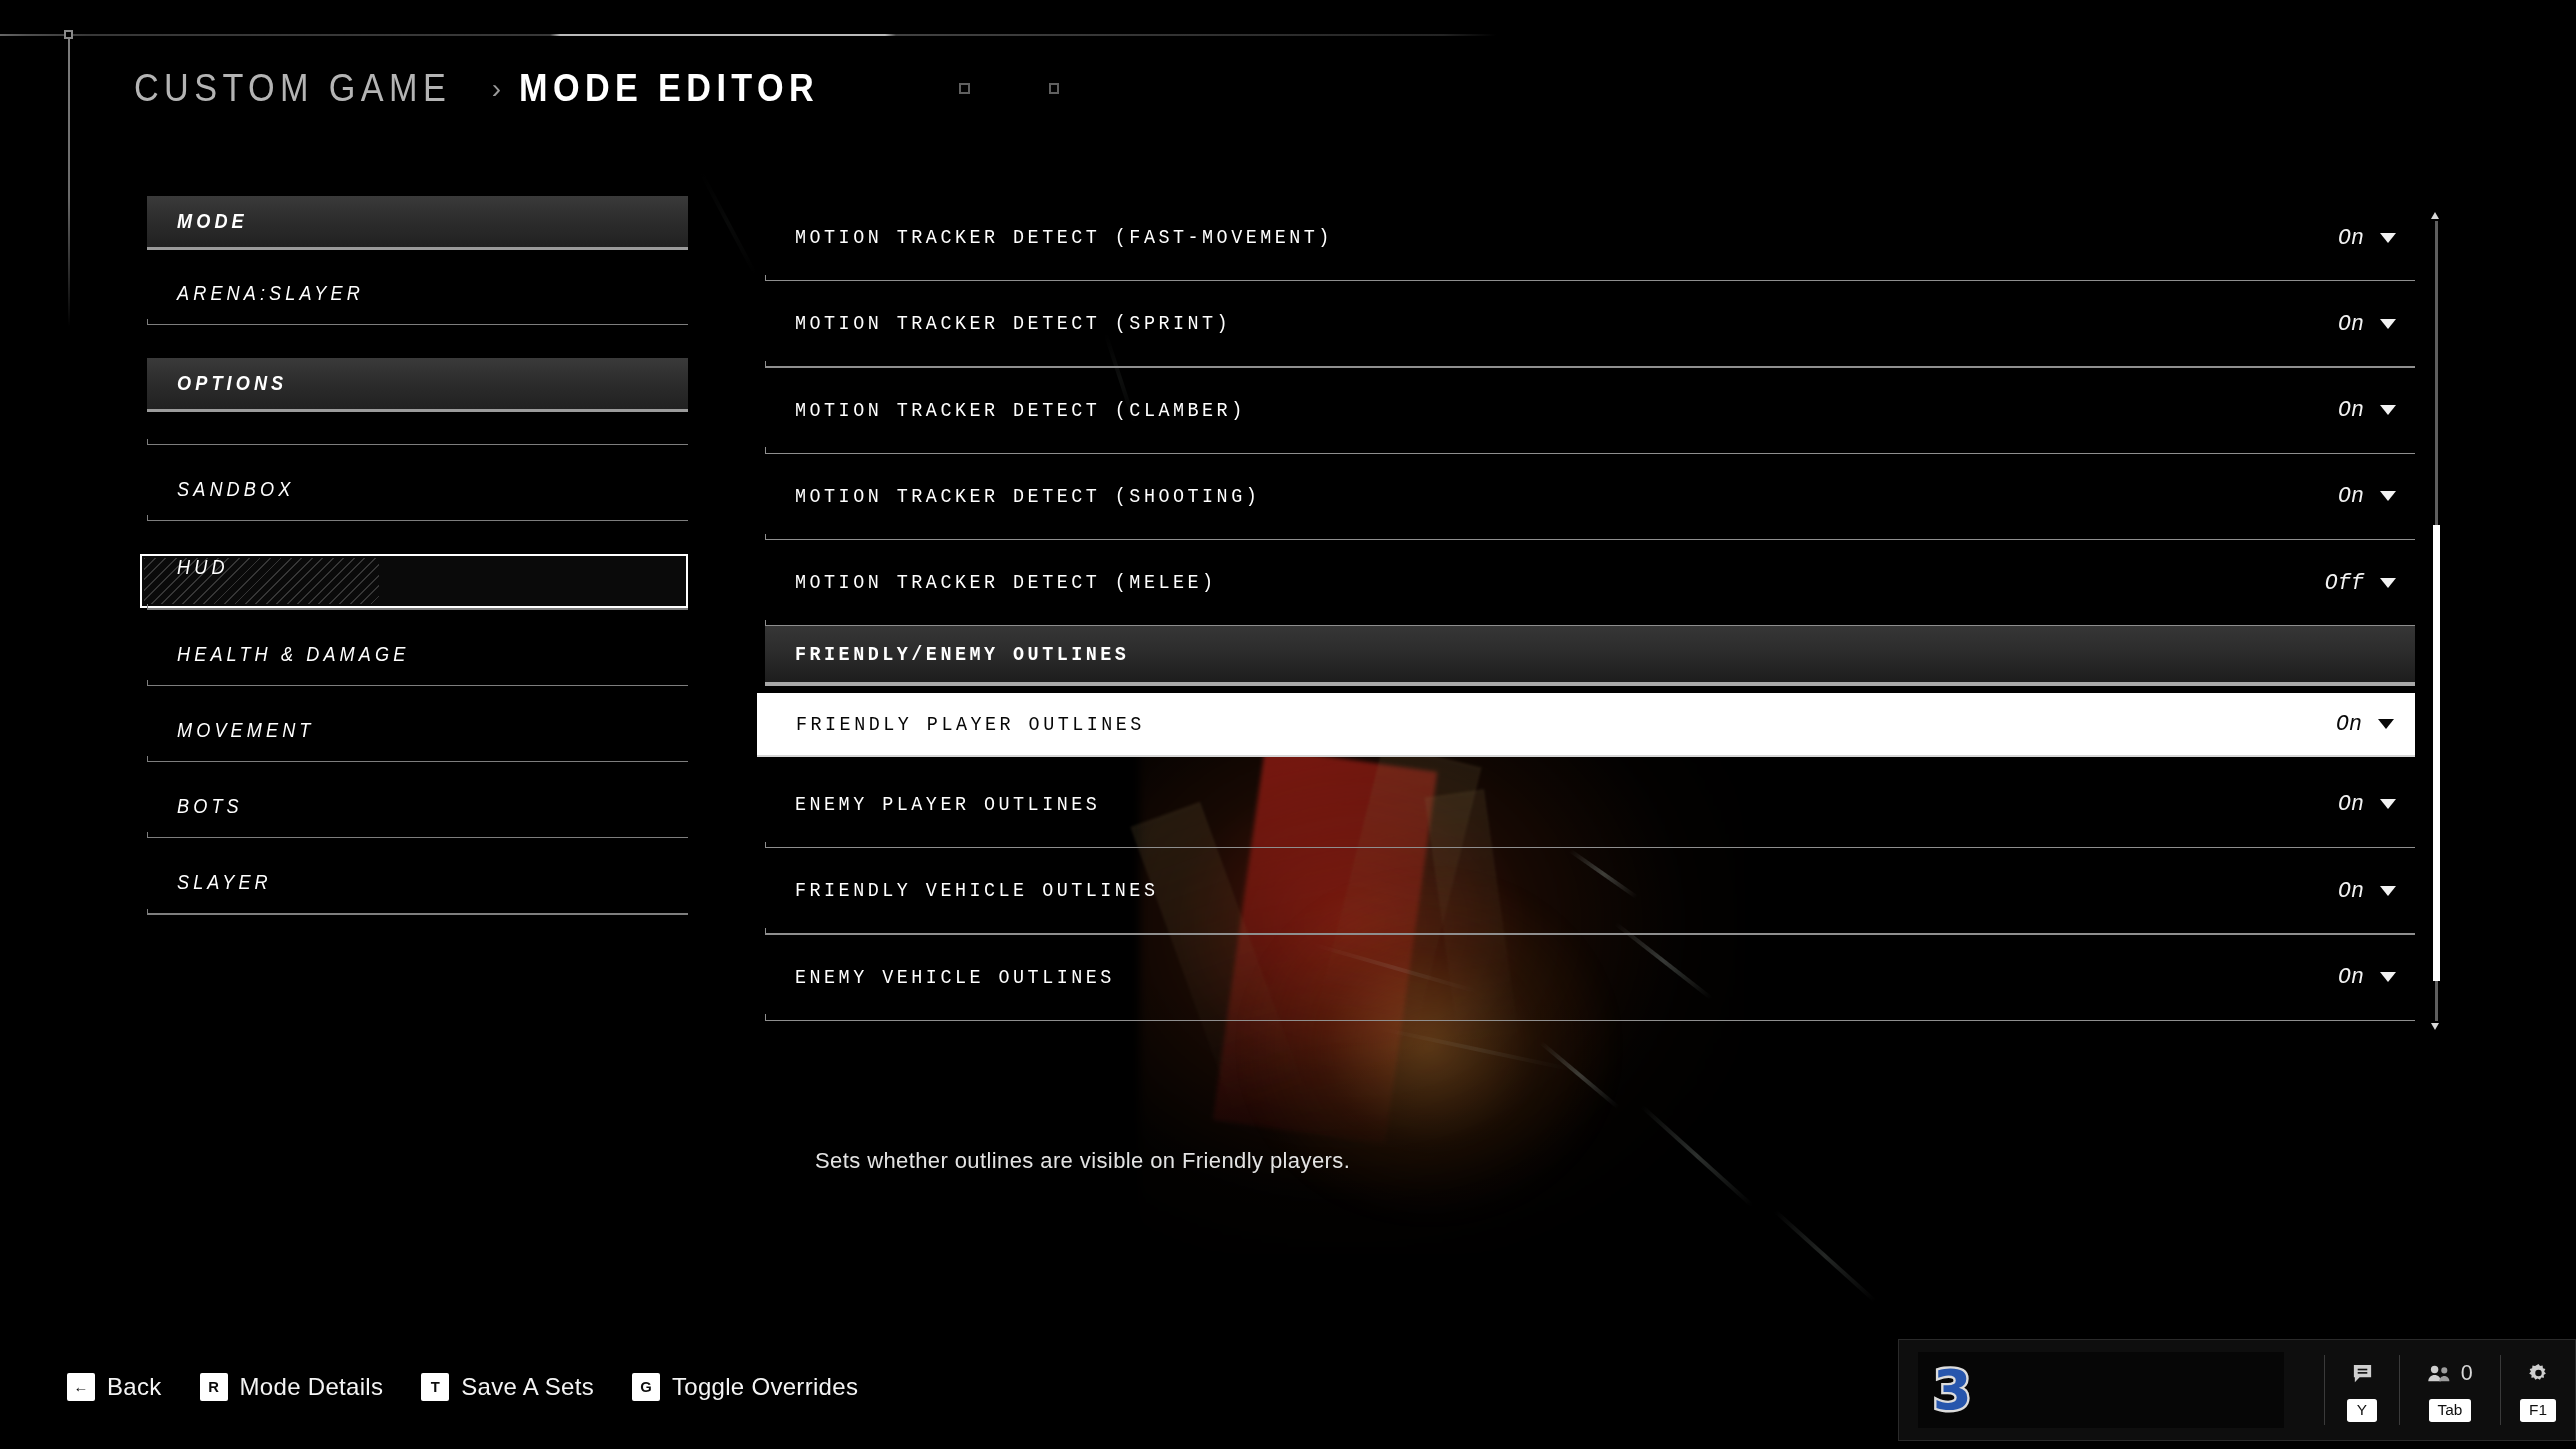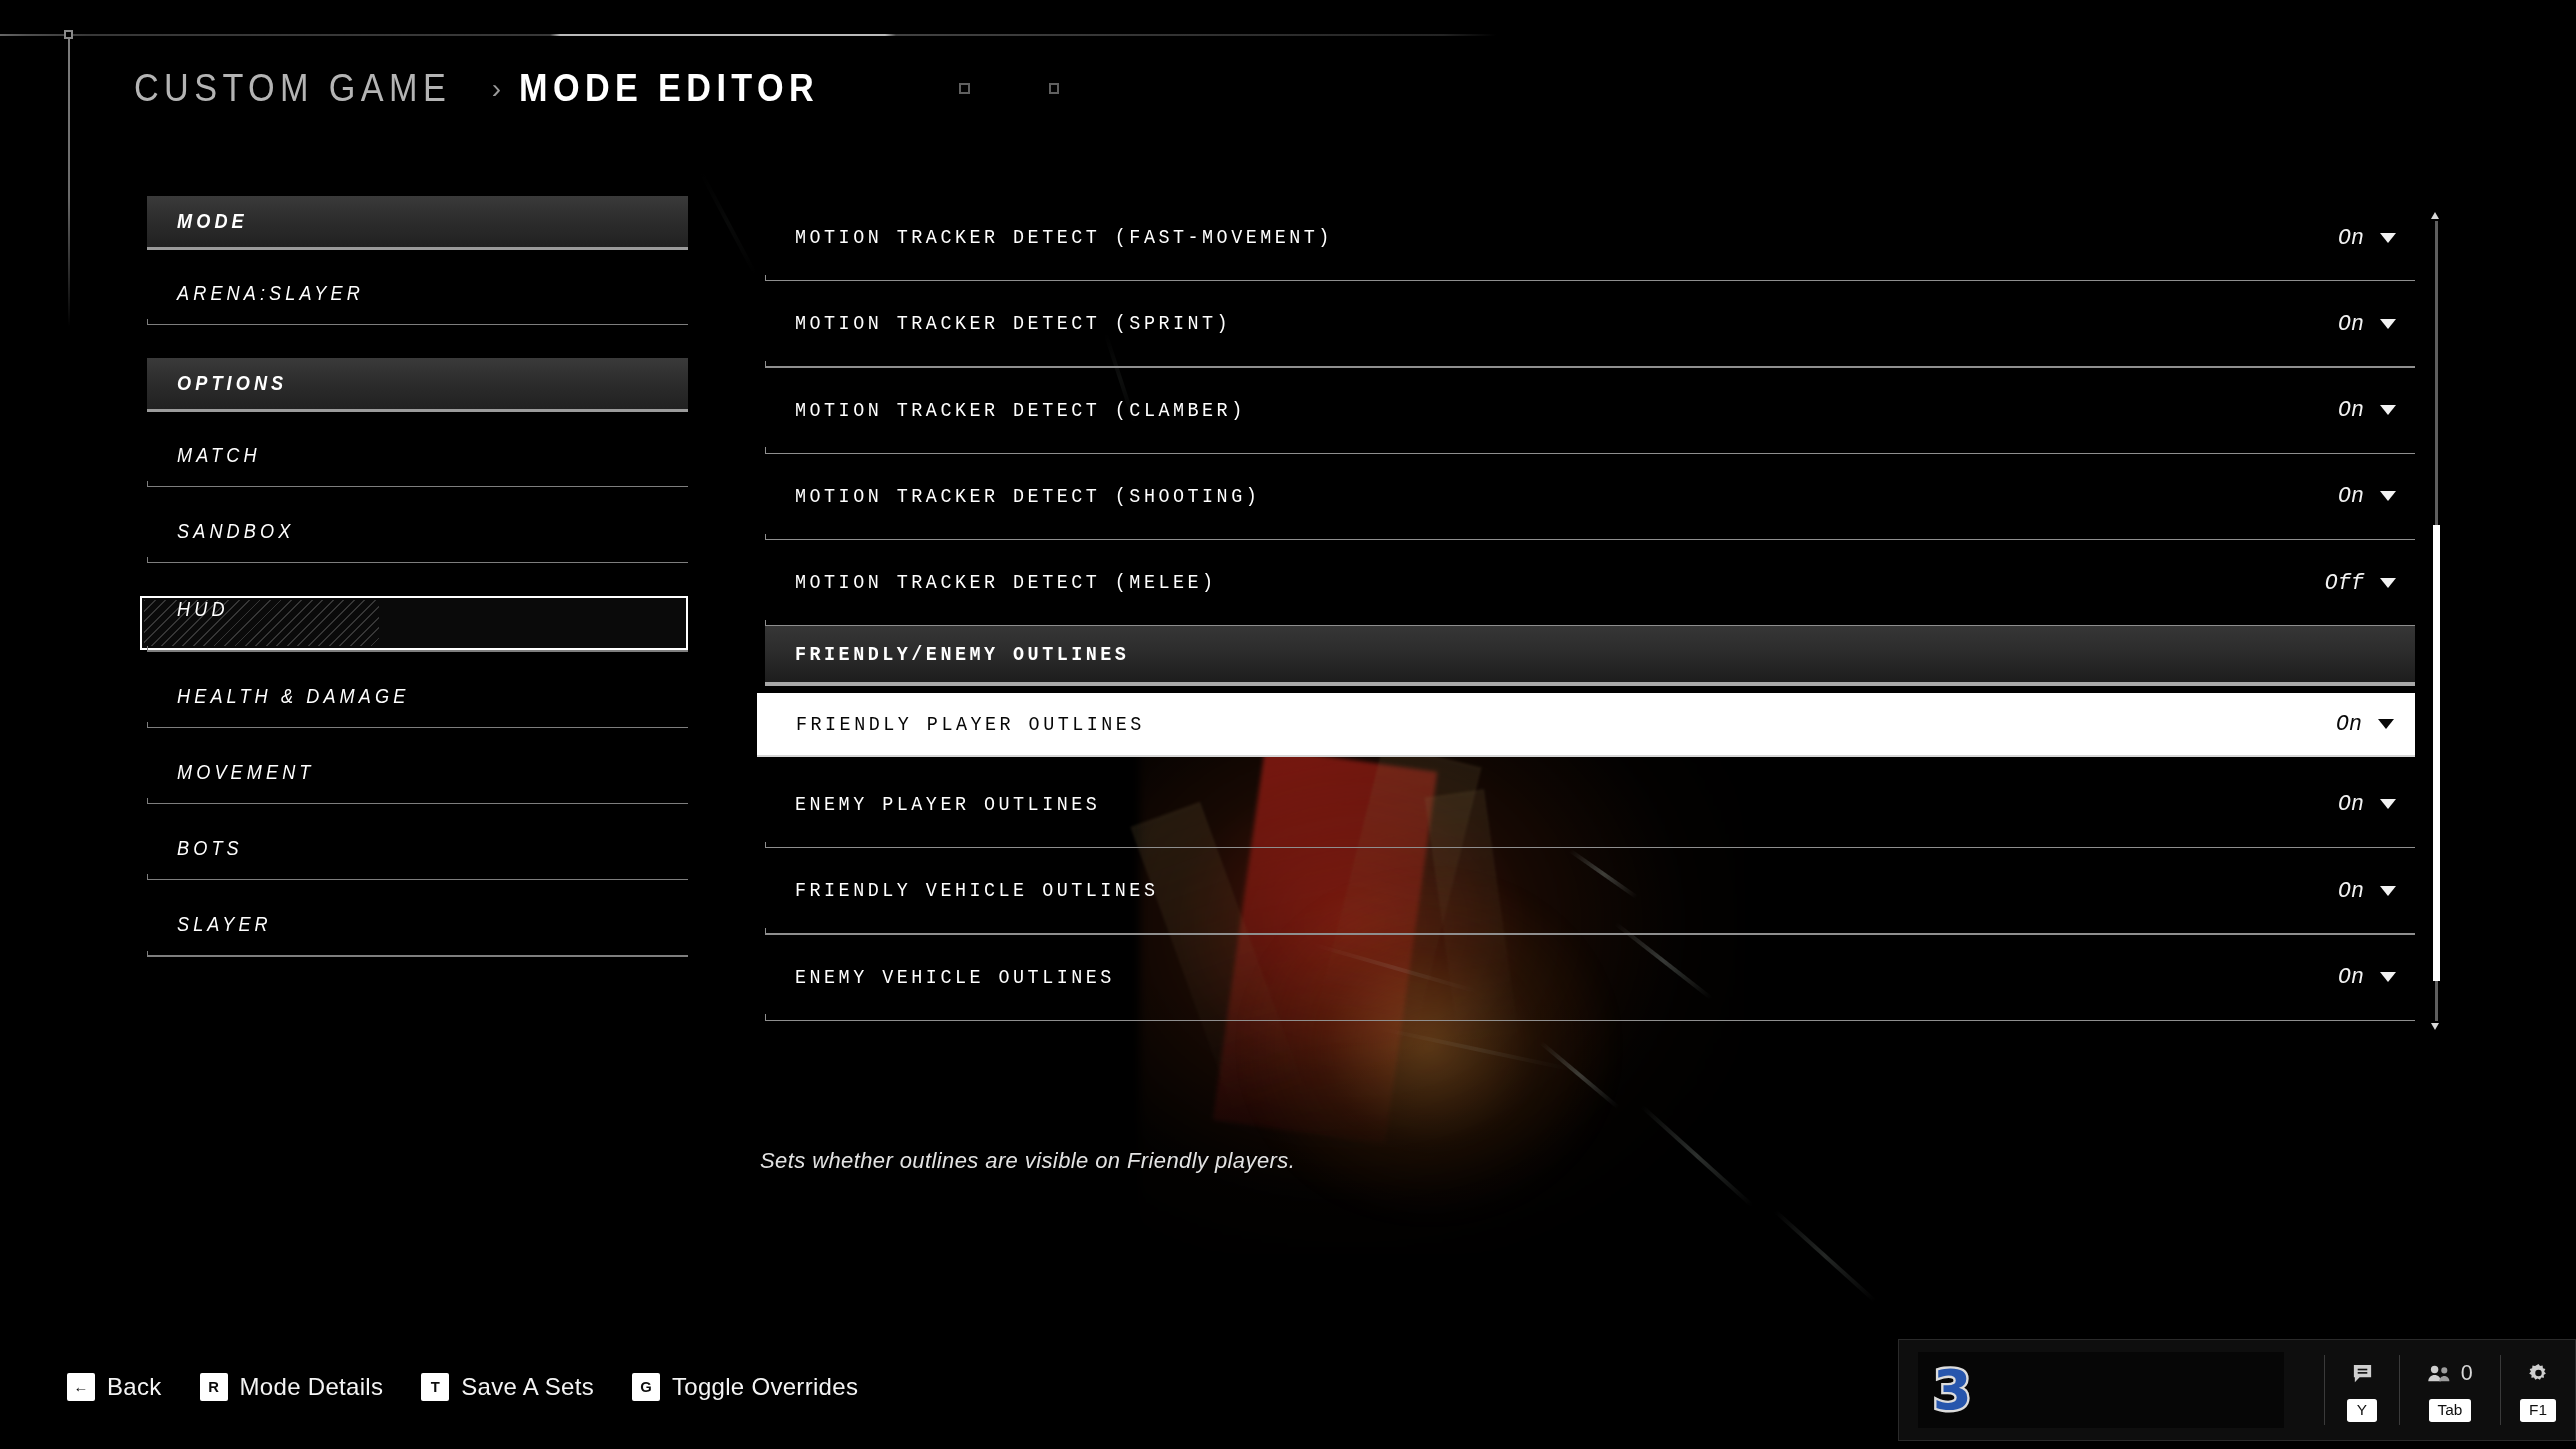--- a/index.html
+++ b/index.html
@@ -147,22 +147,22 @@
   #scrollbar{ position:absolute; left:2430px; top:212px; width:12px; height:818px; z-index:6; }
   #scrollbar .track{ position:absolute; left:4.7px; top:9.4px; width:3.4px; bottom:9.4px; background:#5e5e5e; }
   #scrollbar .thumb{ position:absolute; left:2.7px; top:309px; width:7.4px; height:470px; background:#ffffff; }
   #scrollbar .arr-up{ position:absolute; left:1.3px; top:0; width:0;height:0;
     border-left:4.7px solid transparent;border-right:4.7px solid transparent;border-bottom:7.4px solid #d9d9d9; }
   #scrollbar .arr-dn{ position:absolute; left:1.3px; bottom:0; width:0;height:0;
     border-left:4.7px solid transparent;border-right:4.7px solid transparent;border-top:7.4px solid #d9d9d9; }
 
   
   #description{
-    position:absolute; left:760px; top:1148px; z-index:5;
-    font-size:22px; font-style:italic; color:#e3e3e3; letter-spacing:0.4px;
+    position:absolute; left:815px; top:1148px; z-index:5;
+    font-size:22px; color:#e3e3e3; letter-spacing:0.4px;
   }
 
   
   #bottombar{ position:absolute; left:67px; bottom:48px; z-index:6; display:flex; align-items:center; gap:38px; }
   .hint{ display:flex; align-items:center; gap:12px; }
   .keycap{
     min-width:28px; height:28px; background:#ffffff; color:#0b0b0b;
     display:flex; align-items:center; justify-content:center;
     font-size:14.8px; font-weight:700; border-radius:2px; padding:0 4.7px;
   }
@@ -240,23 +240,20 @@
     </div>
     <div class="nav-header-rule"></div>
     <div class="nav-item">
       <span class="lbl">ARENA:SLAYER</span>
     </div>
     <div class="nav-rule"></div>
     <div class="nav-header">
       <span class="lbl">OPTIONS</span>
     </div>
     <div class="nav-header-rule"></div>
-    <div class="nav-item">
-      <span class="lbl">MATCH</span>
-    </div>
     <div class="nav-rule"></div>
     <div class="nav-item">
       <span class="lbl">SANDBOX</span>
     </div>
     <div class="nav-rule"></div>
     <div class="nav-item selected">
       <span class="hatch"></span>
       <span class="lbl">HUD</span>
     </div>
     <div class="nav-rule"></div>

